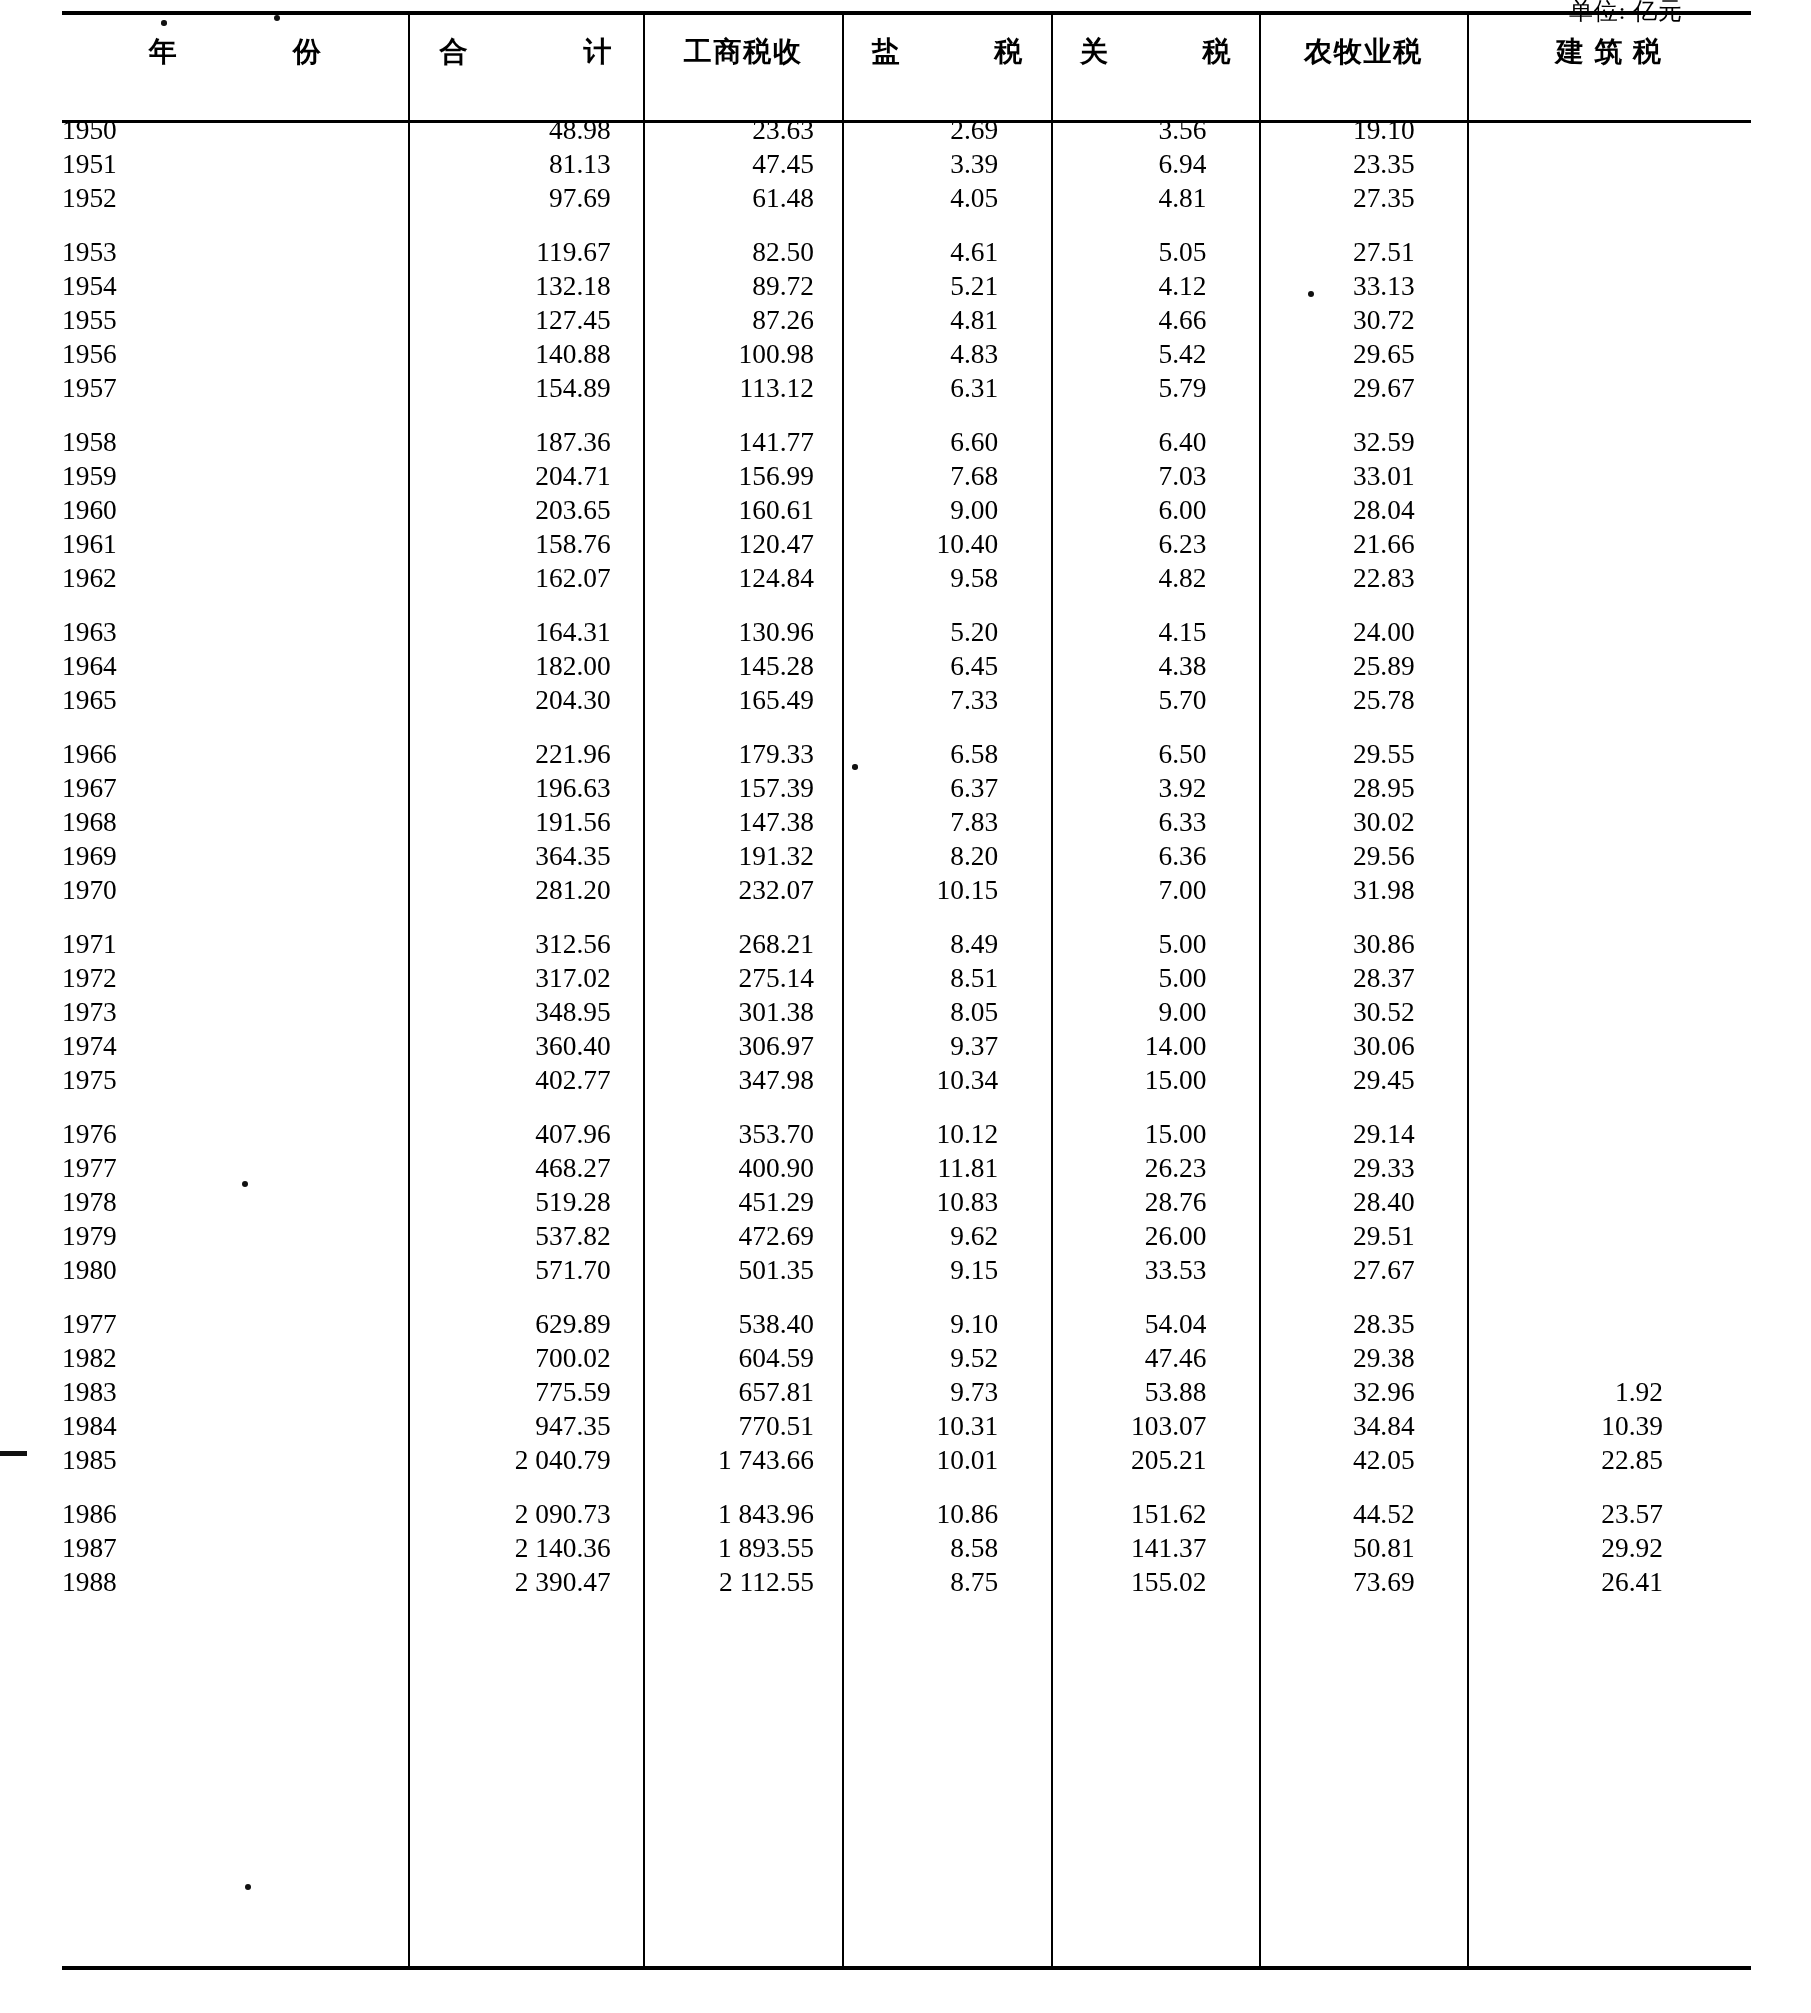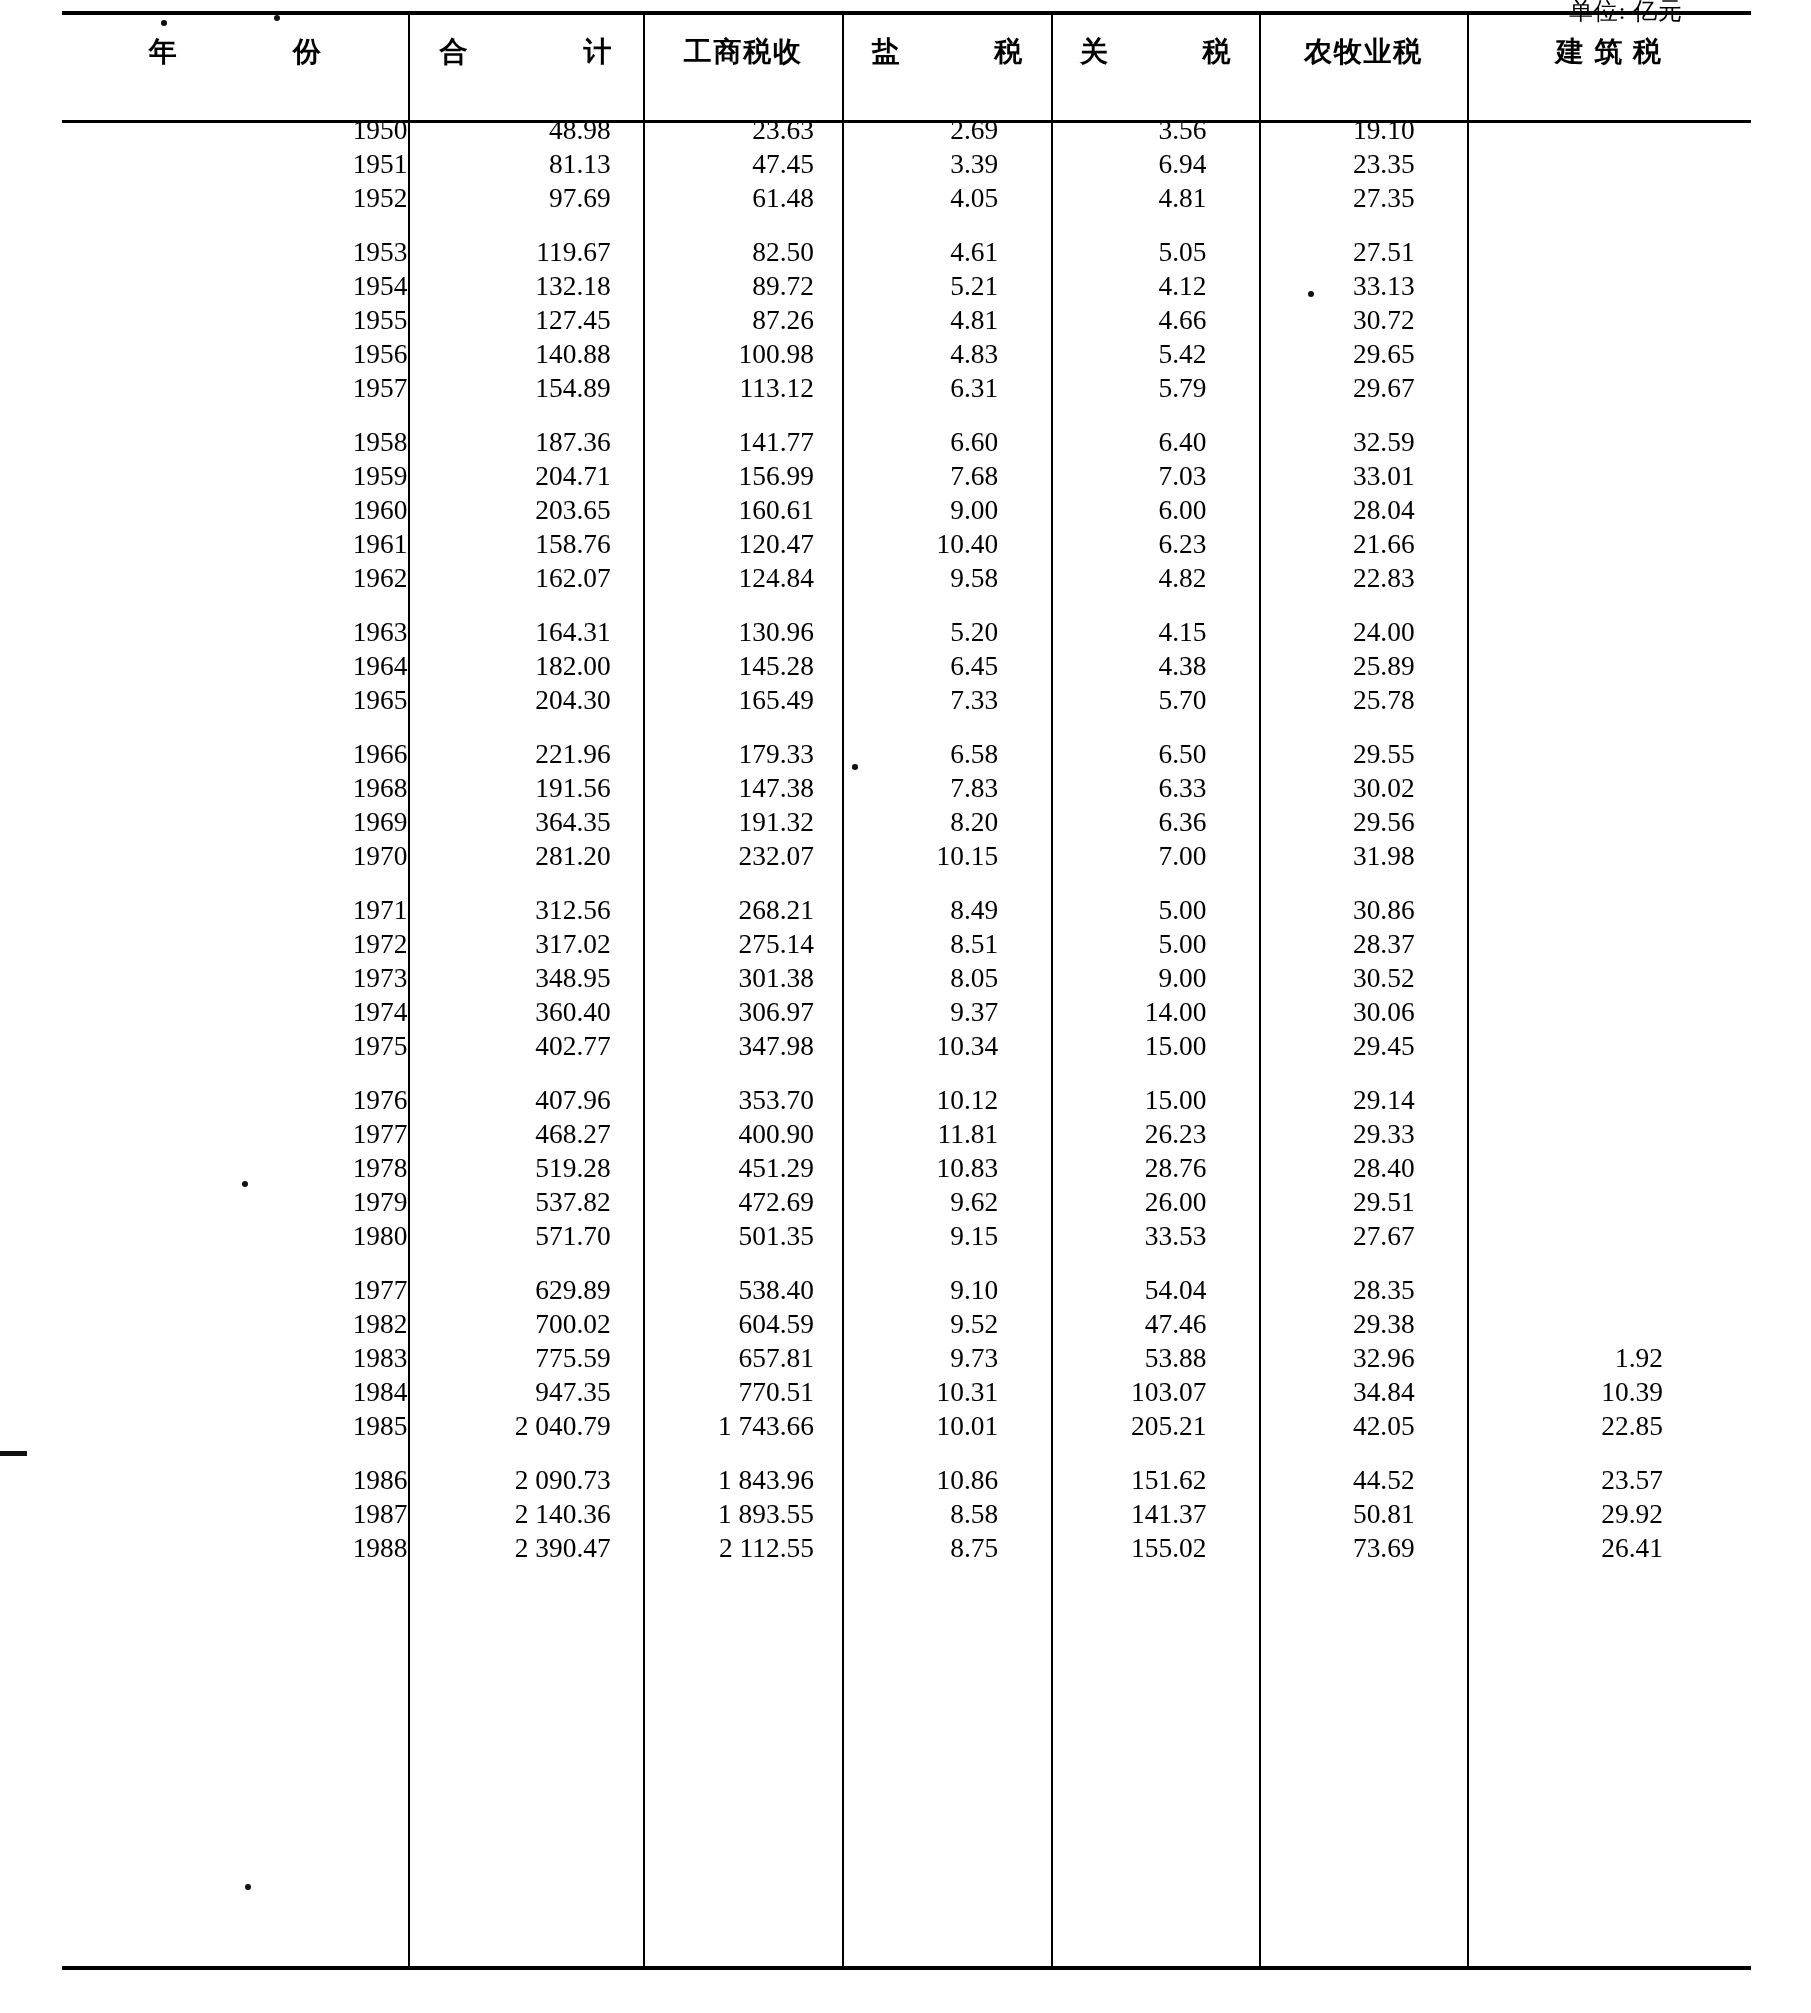--- a/index.html
+++ b/index.html
@@ -118,21 +118,21 @@
     font-size: 27.4px;
     text-align: center;
     vertical-align: middle;
     white-space: nowrap;
   }
   tbody tr.gap td {
     height: 20px;
     line-height: 20px;
   }
   tbody td.year {
-    text-align: right;
+    text-align: left;
     padding-right: 0px;
   }
   tbody td.num {
     text-align: right;
     padding-right: 42px;
   }
   tbody td.num.salt,
   tbody td.num.tariff,
   tbody td.num.agri {
     padding-right: 53px;
@@ -364,20 +364,29 @@
         <tr>
           <td class="year">1966</td>
           <td class="num total">221.96</td>
           <td class="num ind">179.33</td>
           <td class="num salt">6.58</td>
           <td class="num tariff">6.50</td>
           <td class="num agri">29.55</td>
           <td class="num build"></td>
         </tr>
         <tr>
+          <td class="year">1967</td>
+          <td class="num total">196.63</td>
+          <td class="num ind">157.39</td>
+          <td class="num salt">6.37</td>
+          <td class="num tariff">3.92</td>
+          <td class="num agri">28.95</td>
+          <td class="num build"></td>
+        </tr>
+        <tr>
           <td class="year">1968</td>
           <td class="num total">191.56</td>
           <td class="num ind">147.38</td>
           <td class="num salt">7.83</td>
           <td class="num tariff">6.33</td>
           <td class="num agri">30.02</td>
           <td class="num build"></td>
         </tr>
         <tr>
           <td class="year">1969</td>

